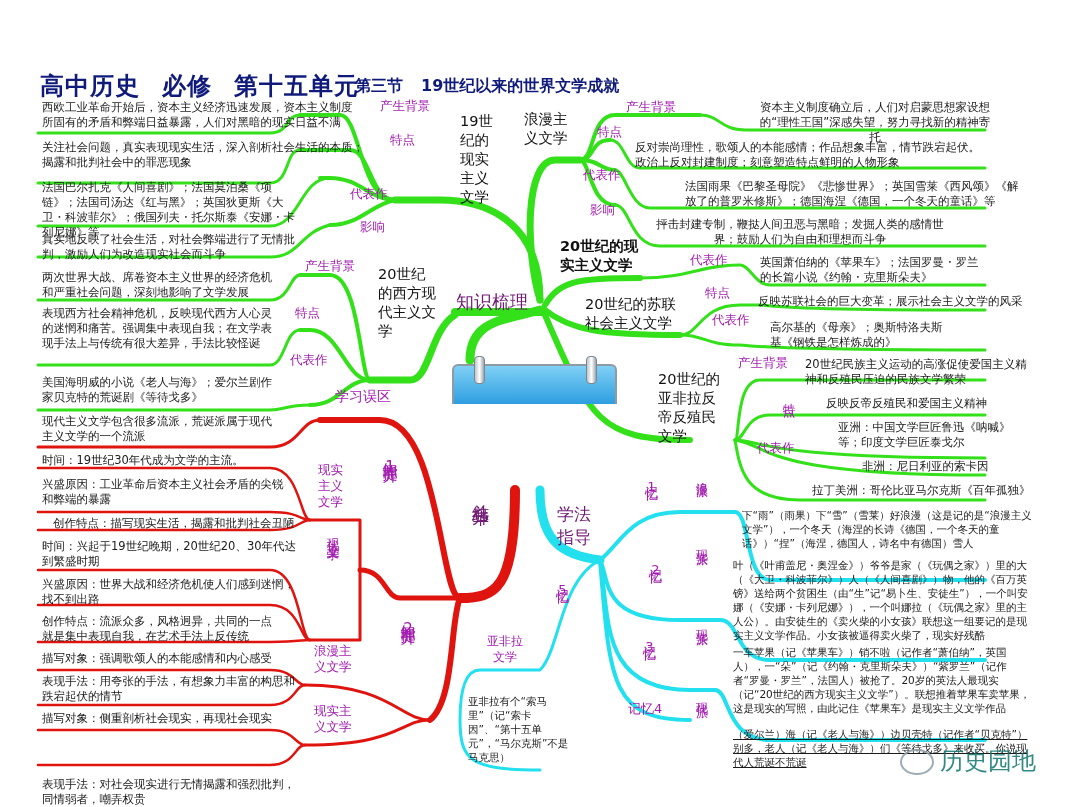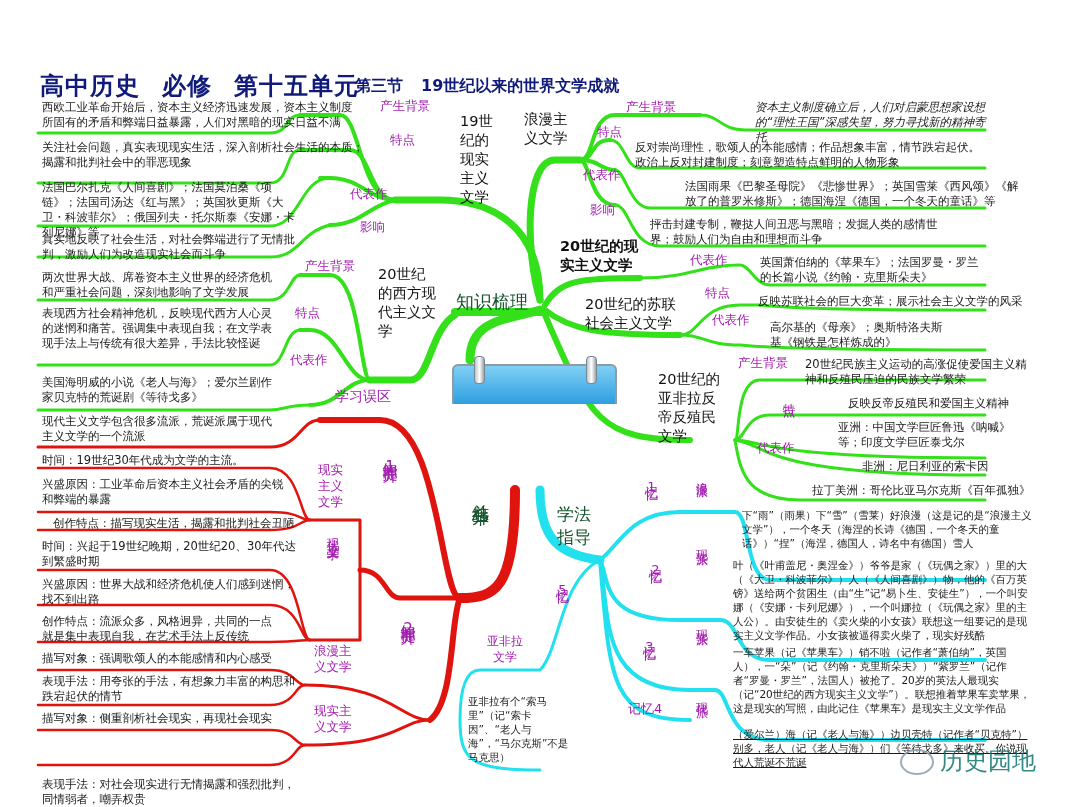--- a/index.html
+++ b/index.html
@@ -7,21 +7,21 @@
   #lines{position:absolute;left:0;top:0;width:1080px;height:807px;}
   .abs{position:absolute;}
   .title-main{left:40px;top:70px;font-size:24px;font-weight:bold;color:#0f1a7a;letter-spacing:1px;white-space:nowrap;}
   .title-main span{margin-right:22px;}
   .title-sub{left:355px;top:76px;font-size:16px;font-weight:bold;color:#0f1a7a;white-space:nowrap;}
   .title-sub span{margin-right:18px;}
   .txt{font-size:11.5px;line-height:15px;color:#1a1a1a;}
   .lbl{font-size:12.5px;color:#a21caf;white-space:nowrap;}
   .topic{font-size:14.5px;line-height:19px;color:#111;}
   .vert{writing-mode:vertical-rl;text-orientation:upright;letter-spacing:2px;}
-  .hub{font-size:18px;color:#14532d;}
+  .hub{font-size:18px;color:#701a75;}
   .center-card{left:452px;top:356px;width:165px;height:128px;}
   .card-top{position:absolute;left:0;top:8px;width:165px;height:40px;background:linear-gradient(#7fd0f5,#2e9ee0);border-radius:6px 6px 0 0;border:2px solid #8e9aa4;border-bottom:none;box-sizing:border-box;}
   .ring{position:absolute;top:0;width:9px;height:26px;background:linear-gradient(90deg,#bfc6cc,#ffffff,#9aa3aa);border-radius:4px;border:1px solid #7c868e;}
   .card-body{position:absolute;left:0;top:46px;width:165px;height:82px;background:#9ca7ae;box-sizing:border-box;padding:4px 6px 6px 6px;}
   .card-face{width:100%;height:100%;background:radial-gradient(circle at 40% 70%,#c8f37a,#8fd620 70%);display:flex;align-items:center;justify-content:center;text-align:center;}
   .card-face div{color:#d0160e;font-weight:bold;font-size:17px;line-height:23px;text-shadow:0 0 2px #fff,0 0 2px #fff;}
   .watermark{left:900px;top:745px;font-size:24px;color:#0f766e;opacity:.85;white-space:nowrap;}
   .wm-icon{display:inline-block;width:30px;height:22px;border:2px solid #8fa0aa;border-radius:50%;vertical-align:middle;margin-right:6px;}
 </style>
 </head>
@@ -154,41 +154,41 @@
 <div class="abs lbl" style="left:290px;top:352px;">代表作</div>
 <div class="abs txt" style="left:42px;top:270px;width:240px;">两次世界大战、席卷资本主义世界的经济危机和严重社会问题，深刻地影响了文学发展</div>
 <div class="abs txt" style="left:42px;top:306px;width:235px;">表现西方社会精神危机，反映现代西方人心灵的迷惘和痛苦。强调集中表现自我；在文学表现手法上与传统有很大差异，手法比较怪诞</div>
 <div class="abs txt" style="left:42px;top:375px;width:240px;">美国海明威的小说《老人与海》；爱尔兰剧作家贝克特的荒诞剧《等待戈多》</div>
 
 <div class="abs topic" style="left:524px;top:110px;width:50px;">浪漫主义文学</div>
 <div class="abs lbl" style="left:626px;top:99px;">产生背景</div>
 <div class="abs lbl" style="left:597px;top:124px;">特点</div>
 <div class="abs lbl" style="left:583px;top:167px;">代表作</div>
 <div class="abs lbl" style="left:590px;top:202px;">影响</div>
-<div class="abs txt" style="left:755px;top:100px;width:240px;text-align:left;font-style:italic;">资本主义制度确立后，人们对启蒙思想家设想的“理性王国”深感失望，努力寻找新的精神寄托</div>
+<div class="abs txt" style="left:755px;top:100px;width:240px;text-align:center;">资本主义制度确立后，人们对启蒙思想家设想的“理性王国”深感失望，努力寻找新的精神寄托</div>
 <div class="abs txt" style="left:635px;top:140px;width:350px;">反对崇尚理性，歌颂人的本能感情；作品想象丰富，情节跌宕起伏。政治上反对封建制度；刻意塑造特点鲜明的人物形象</div>
 <div class="abs txt" style="left:645px;top:179px;width:340px;margin-left:40px;">法国雨果《巴黎圣母院》《悲惨世界》；英国雪莱《西风颂》《解放了的普罗米修斯》；德国海涅《德国，一个冬天的童话》等</div>
-<div class="abs txt" style="left:650px;top:217px;width:300px;">抨击封建专制，鞭挞人间丑恶与黑暗；发掘人类的感情世界；鼓励人们为自由和理想而斗争</div>
+<div class="abs txt" style="left:650px;top:217px;width:300px;text-align:center;">抨击封建专制，鞭挞人间丑恶与黑暗；发掘人类的感情世界；鼓励人们为自由和理想而斗争</div>
 
 <div class="abs topic" style="left:560px;top:237px;width:90px;font-weight:bold;">20世纪的现实主义文学</div>
 <div class="abs lbl" style="left:690px;top:252px;">代表作</div>
 <div class="abs txt" style="left:760px;top:255px;width:225px;">英国萧伯纳的《苹果车》；法国罗曼・罗兰的长篇小说《约翰・克里斯朵夫》</div>
 
 <div class="abs topic" style="left:585px;top:295px;width:95px;">20世纪的苏联社会主义文学</div>
 <div class="abs lbl" style="left:705px;top:285px;">特点</div>
 <div class="abs lbl" style="left:712px;top:312px;">代表作</div>
 <div class="abs txt" style="left:758px;top:294px;width:240px;white-space:nowrap;">反映苏联社会的巨大变革；展示社会主义文学的风采</div>
 <div class="abs txt" style="left:770px;top:320px;width:180px;">高尔基的《母亲》；奥斯特洛夫斯基《钢铁是怎样炼成的》</div>
 
 <div class="abs topic" style="left:658px;top:370px;width:65px;">20世纪的亚非拉反帝反殖民文学</div>
 <div class="abs lbl" style="left:738px;top:355px;">产生背景</div>
 <div class="abs lbl vert" style="left:780px;top:393px;">特点</div>
 <div class="abs lbl" style="left:757px;top:440px;">代表作</div>
 <div class="abs txt" style="left:805px;top:357px;width:225px;">20世纪民族主义运动的高涨促使爱国主义精神和反殖民压迫的民族文学繁荣</div>
-<div class="abs txt" style="left:848px;top:396px;white-space:nowrap;">反映反帝反殖民和爱国主义精神</div>
+<div class="abs txt" style="left:826px;top:396px;white-space:nowrap;">反映反帝反殖民和爱国主义精神</div>
 <div class="abs txt" style="left:838px;top:420px;width:195px;">亚洲：中国文学巨匠鲁迅《呐喊》等；印度文学巨匠泰戈尔</div>
 <div class="abs txt" style="left:862px;top:459px;white-space:nowrap;">非洲：尼日利亚的索卡因</div>
 <div class="abs txt" style="left:812px;top:483px;white-space:nowrap;">拉丁美洲：哥伦比亚马尔克斯《百年孤独》</div>
 
 <div class="abs hub vert" style="left:470px;top:490px;font-size:17px;">总结升华</div>
 <div class="abs lbl" style="left:335px;top:388px;font-size:14px;">学习误区</div>
 <div class="abs txt" style="left:42px;top:414px;width:240px;">现代主义文学包含很多流派，荒诞派属于现代主义文学的一个流派</div>
 
 <div class="abs lbl vert" style="left:380px;top:450px;font-size:15px;">知能提升1</div>
 <div class="abs lbl" style="left:318px;top:462px;width:30px;white-space:normal;line-height:16px;">现实主义文学</div>
@@ -222,17 +222,17 @@
 <div class="abs lbl vert" style="left:640px;top:635px;font-size:13px;">记忆3</div>
 <div class="abs lbl vert" style="left:693px;top:620px;font-size:12px;">现实派</div>
 <div class="abs txt" style="left:733px;top:645px;width:300px;font-size:10.5px;line-height:14px;">一车苹果（记《苹果车》）销不啦（记作者“萧伯纳”，英国人），一“朵”（记《约翰・克里斯朵夫》）“紫罗兰”（记作者“罗曼・罗兰”，法国人）被抢了。20岁的英法人最现实（记“20世纪的西方现实主义文学”）。联想推着苹果车卖苹果，这是现实的写照，由此记住《苹果车》是现实主义文学作品</div>
 
 <div class="abs lbl" style="left:628px;top:700px;font-size:13px;">记忆4</div>
 <div class="abs lbl vert" style="left:693px;top:693px;font-size:12px;">现代派</div>
 <div class="abs txt" style="left:733px;top:727px;width:300px;font-size:10.5px;line-height:14px;text-decoration:underline;">（爱尔兰）海（记《老人与海》）边贝壳特（记作者“贝克特”）别多，老人（记《老人与海》）们《等待戈多》来收买。你说现代人荒诞不荒诞</div>
 
 <div class="abs lbl vert" style="left:553px;top:578px;font-size:13px;">记忆5</div>
 <div class="abs lbl" style="left:485px;top:633px;width:40px;white-space:normal;line-height:16px;font-size:12px;text-align:center;">亚非拉文学</div>
-<div class="abs txt" style="left:468px;top:694px;width:105px;font-size:10.5px;line-height:14px;">亚非拉有个“索马里”（记“索卡因”、“老人与海”，“马尔克斯”不是马克思）</div>
+<div class="abs txt" style="left:468px;top:694px;width:105px;font-size:10.5px;line-height:14px;">亚非拉有个“索马里”（记“索卡因”、“第十五单元”，“马尔克斯”不是马克思）</div>
 
 <div class="abs watermark">
   <span class="wm-icon"></span><span>历史园地</span>
 </div>
 
 </body></html>

